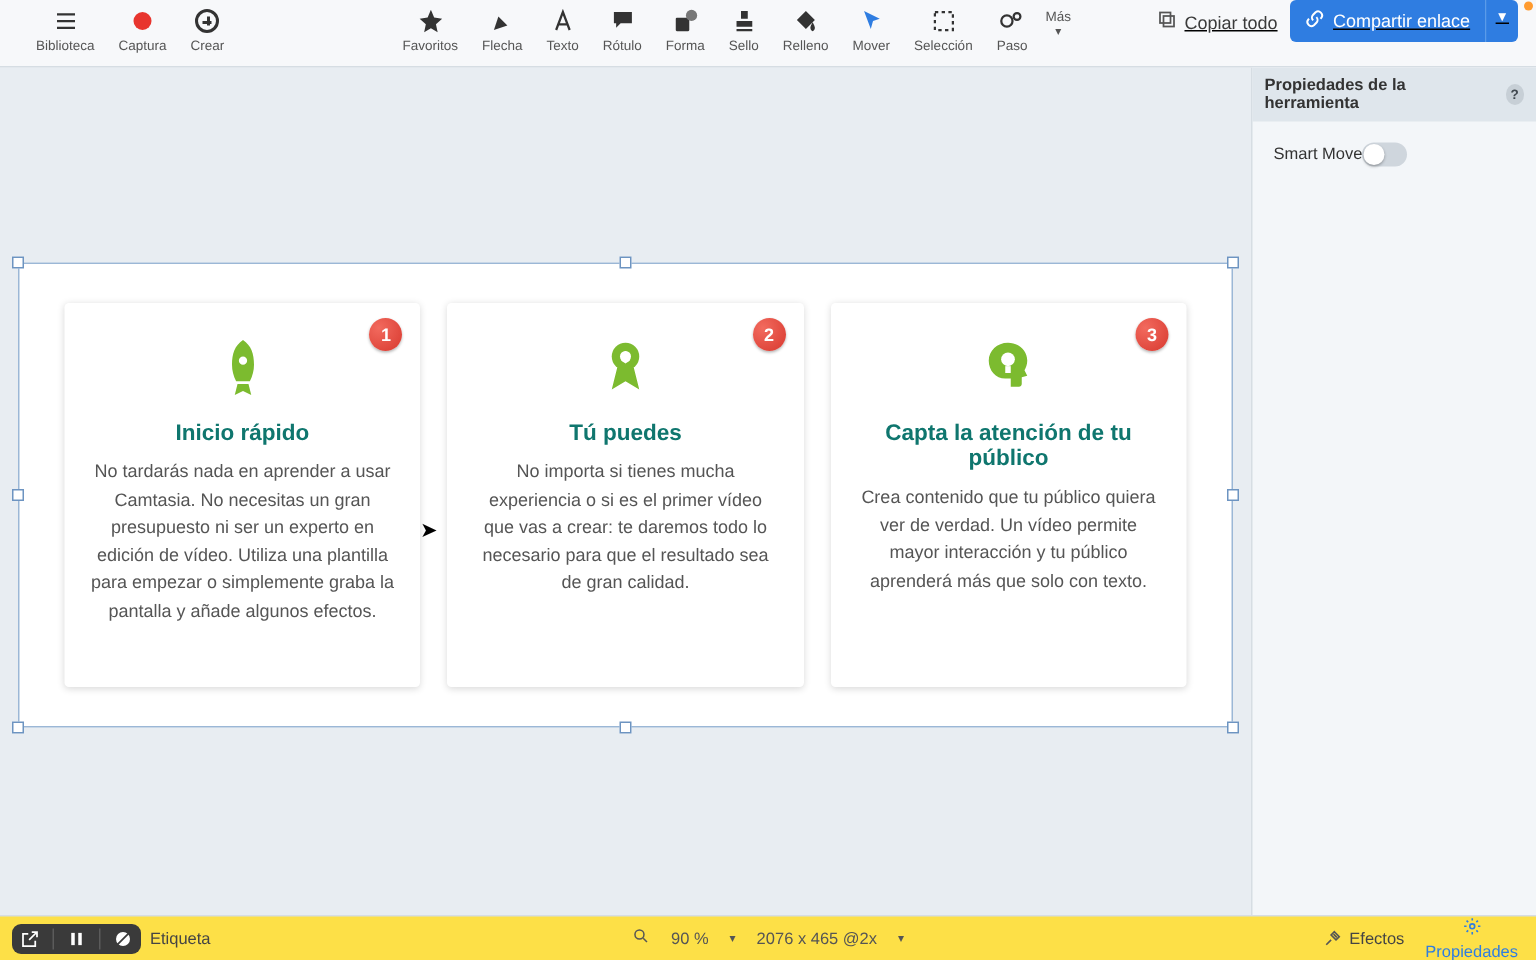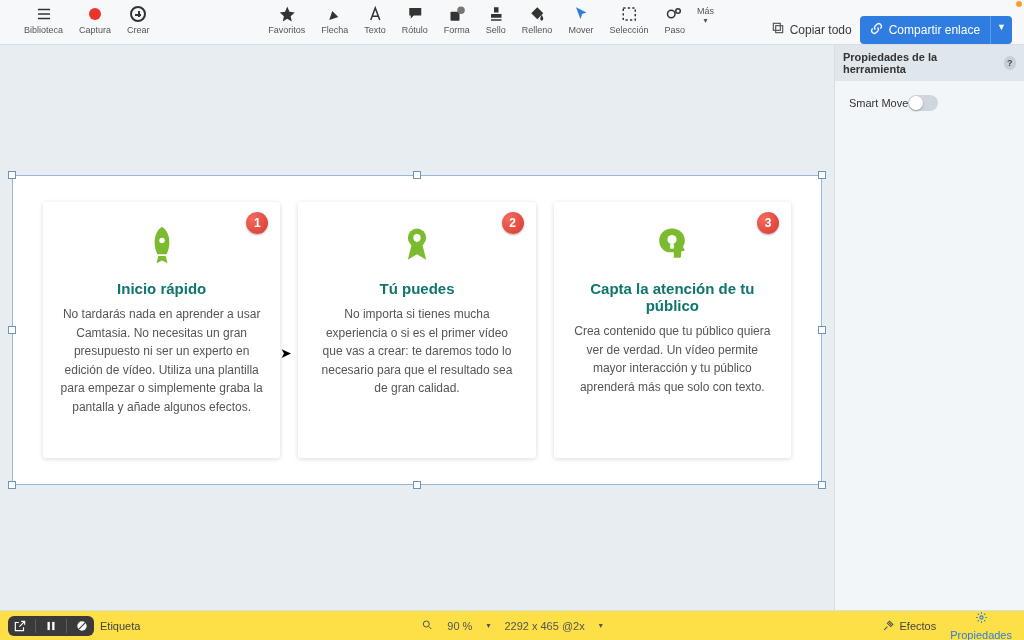--- a/index.html
+++ b/index.html
@@ -2,21 +2,21 @@
 <html><head>
 <meta charset="utf-8">
 <style>
   * { box-sizing: border-box; }
   html, body { margin:0; padding:0; width:1024px; height:640px; font-family:-apple-system,"Helvetica Neue",Arial,sans-serif; background:#e8edf2; overflow:hidden; }
   
   .topbar { position:relative; height:45px; background:#f7f8fa; border-bottom:1px solid #d6dde3; display:flex; align-items:stretch; }
   .tb-left, .tb-center, .tb-right { display:flex; align-items:flex-start; }
   .tb-left { padding-left:16px; }
   .tb-center { position:absolute; left:50%; transform:translateX(-55%); }
-  .tb-right { margin-left:auto; padding-right:6px; align-items:flex-end; }
+  .tb-right { margin-left:auto; padding-right:6px; align-items:flex-start;text-decoration:underline; }
   .tb-item { display:flex; flex-direction:column; align-items:center; justify-content:flex-start; padding:4px 8px 0 8px; cursor:pointer; min-width:32px; }
   .tb-item .ico { width:20px; height:20px; display:flex; align-items:center; justify-content:center; color:#33373b; }
   .tb-item .ico svg { width:18px; height:18px; }
   .tb-label { font-size:9px; color:#555; margin-top:2px; text-align:center; line-height:1; }
   .rec-dot { width:12px; height:12px; border-radius:50%; background:#e8352e; }
   .plus-c { width:16px;height:16px;border:2px solid #333;border-radius:50%; position:relative; }
   .plus-c::before,.plus-c::after{content:"";position:absolute;background:#333;}
   .plus-c::before{left:3px;right:3px;top:6px;height:2px;}
   .plus-c::after{top:3px;bottom:3px;left:6px;width:2px;}
   .mas-col { display:flex;flex-direction:column;align-items:center;justify-content:center;font-size:9px;color:#555;padding:6px 4px 0 4px;cursor:pointer;}
@@ -290,21 +290,21 @@
     </div>
     <span>Etiqueta</span>
   </div>
   <div class="sc">
     <span><svg width="12" height="12" viewBox="0 0 24 24" fill="none" stroke="#555" stroke-width="2">
           <circle cx="10" cy="10" r="6"></circle>
           <path d="M15 15l5 5"></path>
         </svg></span>
     <span>90 %</span>
     <span style="font-size:8px;">▾</span>
-    <span>2292 x 465 @2x</span>
+    <span>2076 x 465 @2x</span>
     <span style="font-size:8px;">▾</span>
   </div>
   <div class="sr">
     <div class="sr-item">
       <svg viewBox="0 0 24 24" fill="none" stroke="#555" stroke-width="2">
           <path d="M4 20l6-6M14 4l6 6-4 4-6-6zM13 7l4 4"></path>
         </svg>
       <span>Efectos</span>
     </div>
     <div class="sr-item blue">

